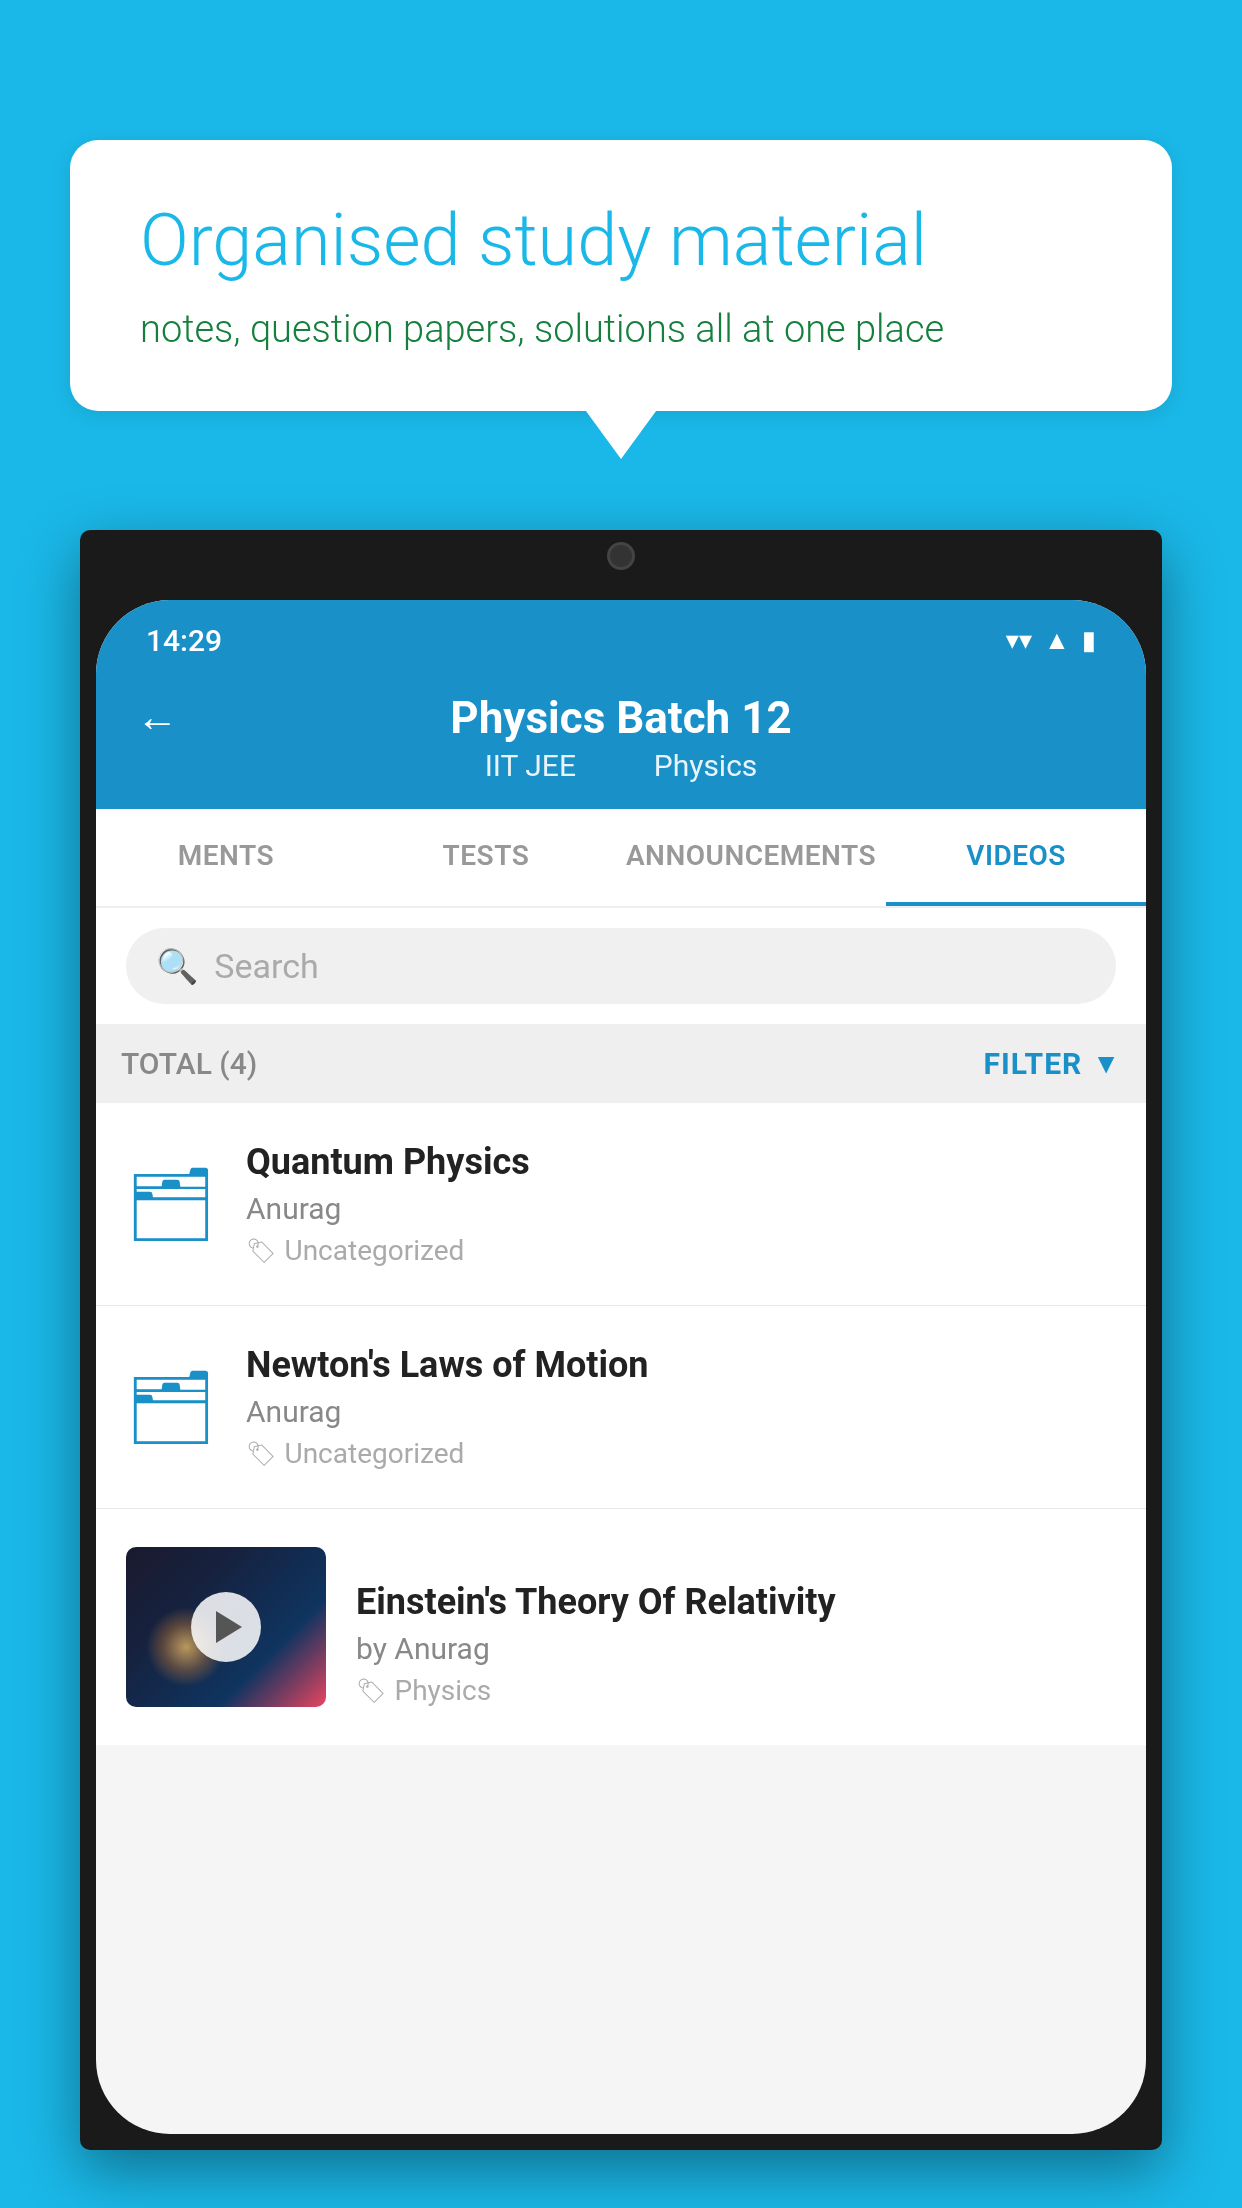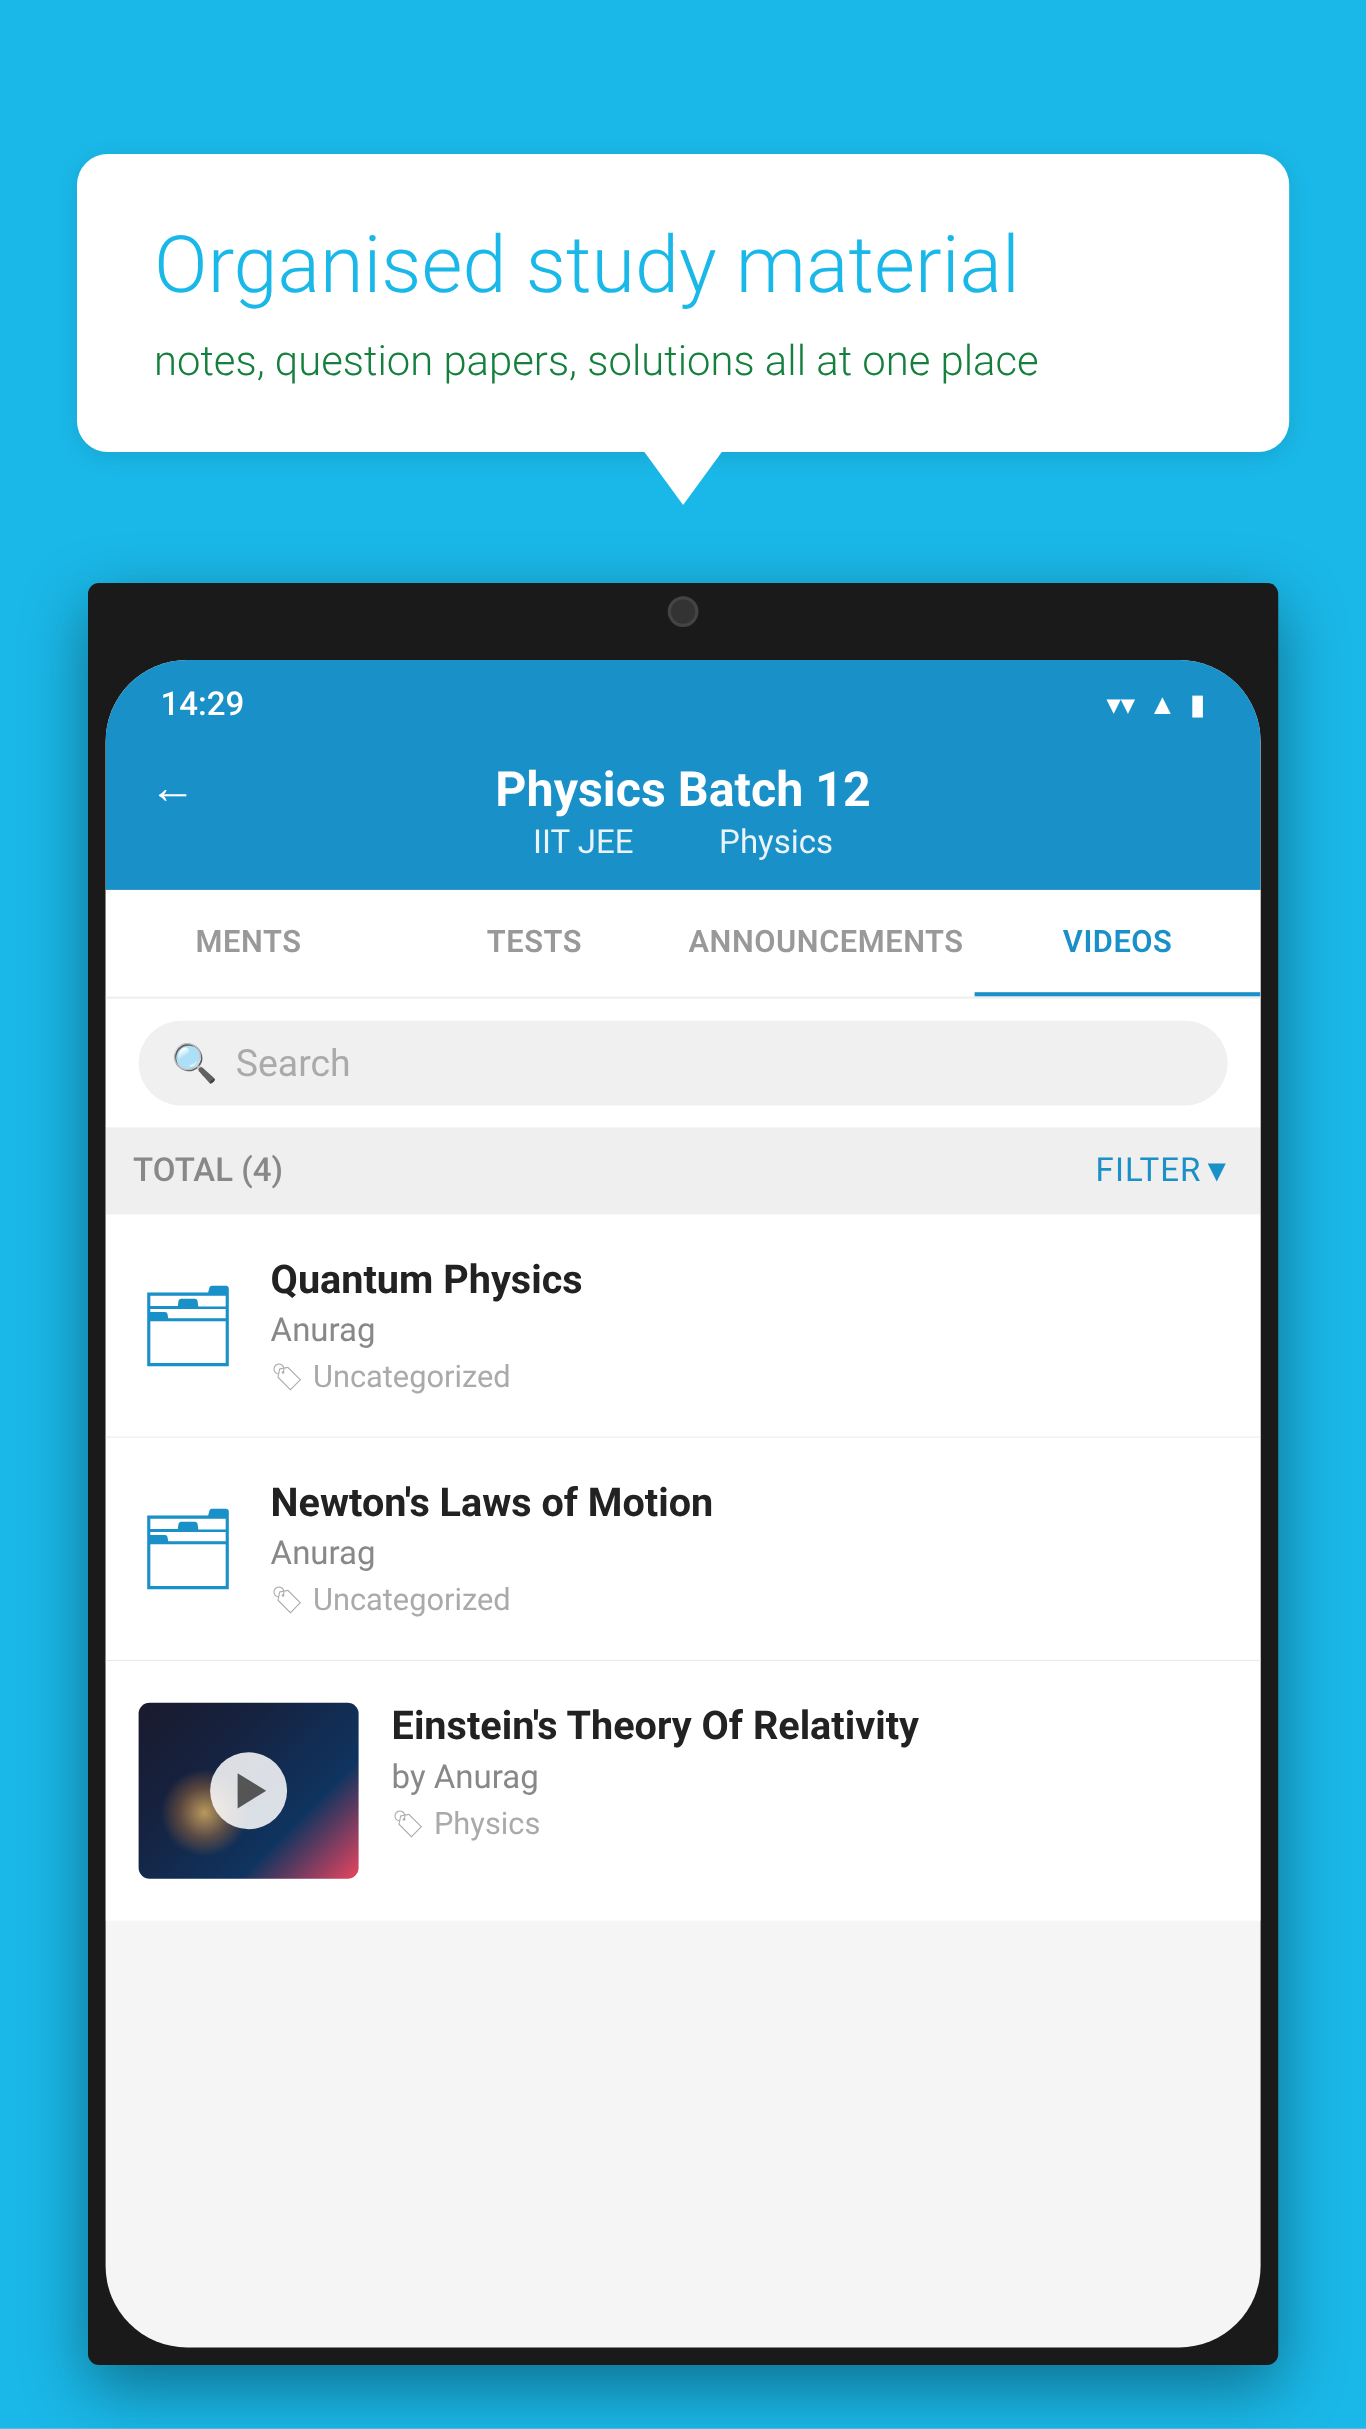--- a/index.html
+++ b/index.html
@@ -201,23 +201,24 @@
       justify-content: space-between;
     }
     .total-count {
       font-size: 30px;
       color: #888;
       font-weight: 500;
     }
     .filter-btn {
       display: flex;
       align-items: center;
+      gap: 10px;
       color: #1a90c8;
       font-size: 30px;
-      font-weight: 400;
+      font-weight: 700;
       letter-spacing: 1px;
     }
     .filter-funnel {
       font-size: 28px;
       color: #1a90c8;
     }
 
     
     .list-item {
       background: white;
@@ -260,21 +261,21 @@
       font-size: 28px;
     }
     .tag-icon {
       font-size: 24px;
     }
 
     
     .list-item-thumb {
       background: white;
       display: flex;
-      align-items: flex-start;
+      align-items: flex-end;
       padding: 38px 30px;
       gap: 30px;
     }
     .thumb-wrap {
       width: 200px;
       height: 160px;
       border-radius: 10px;
       overflow: hidden;
       position: relative;
       flex-shrink: 0;

